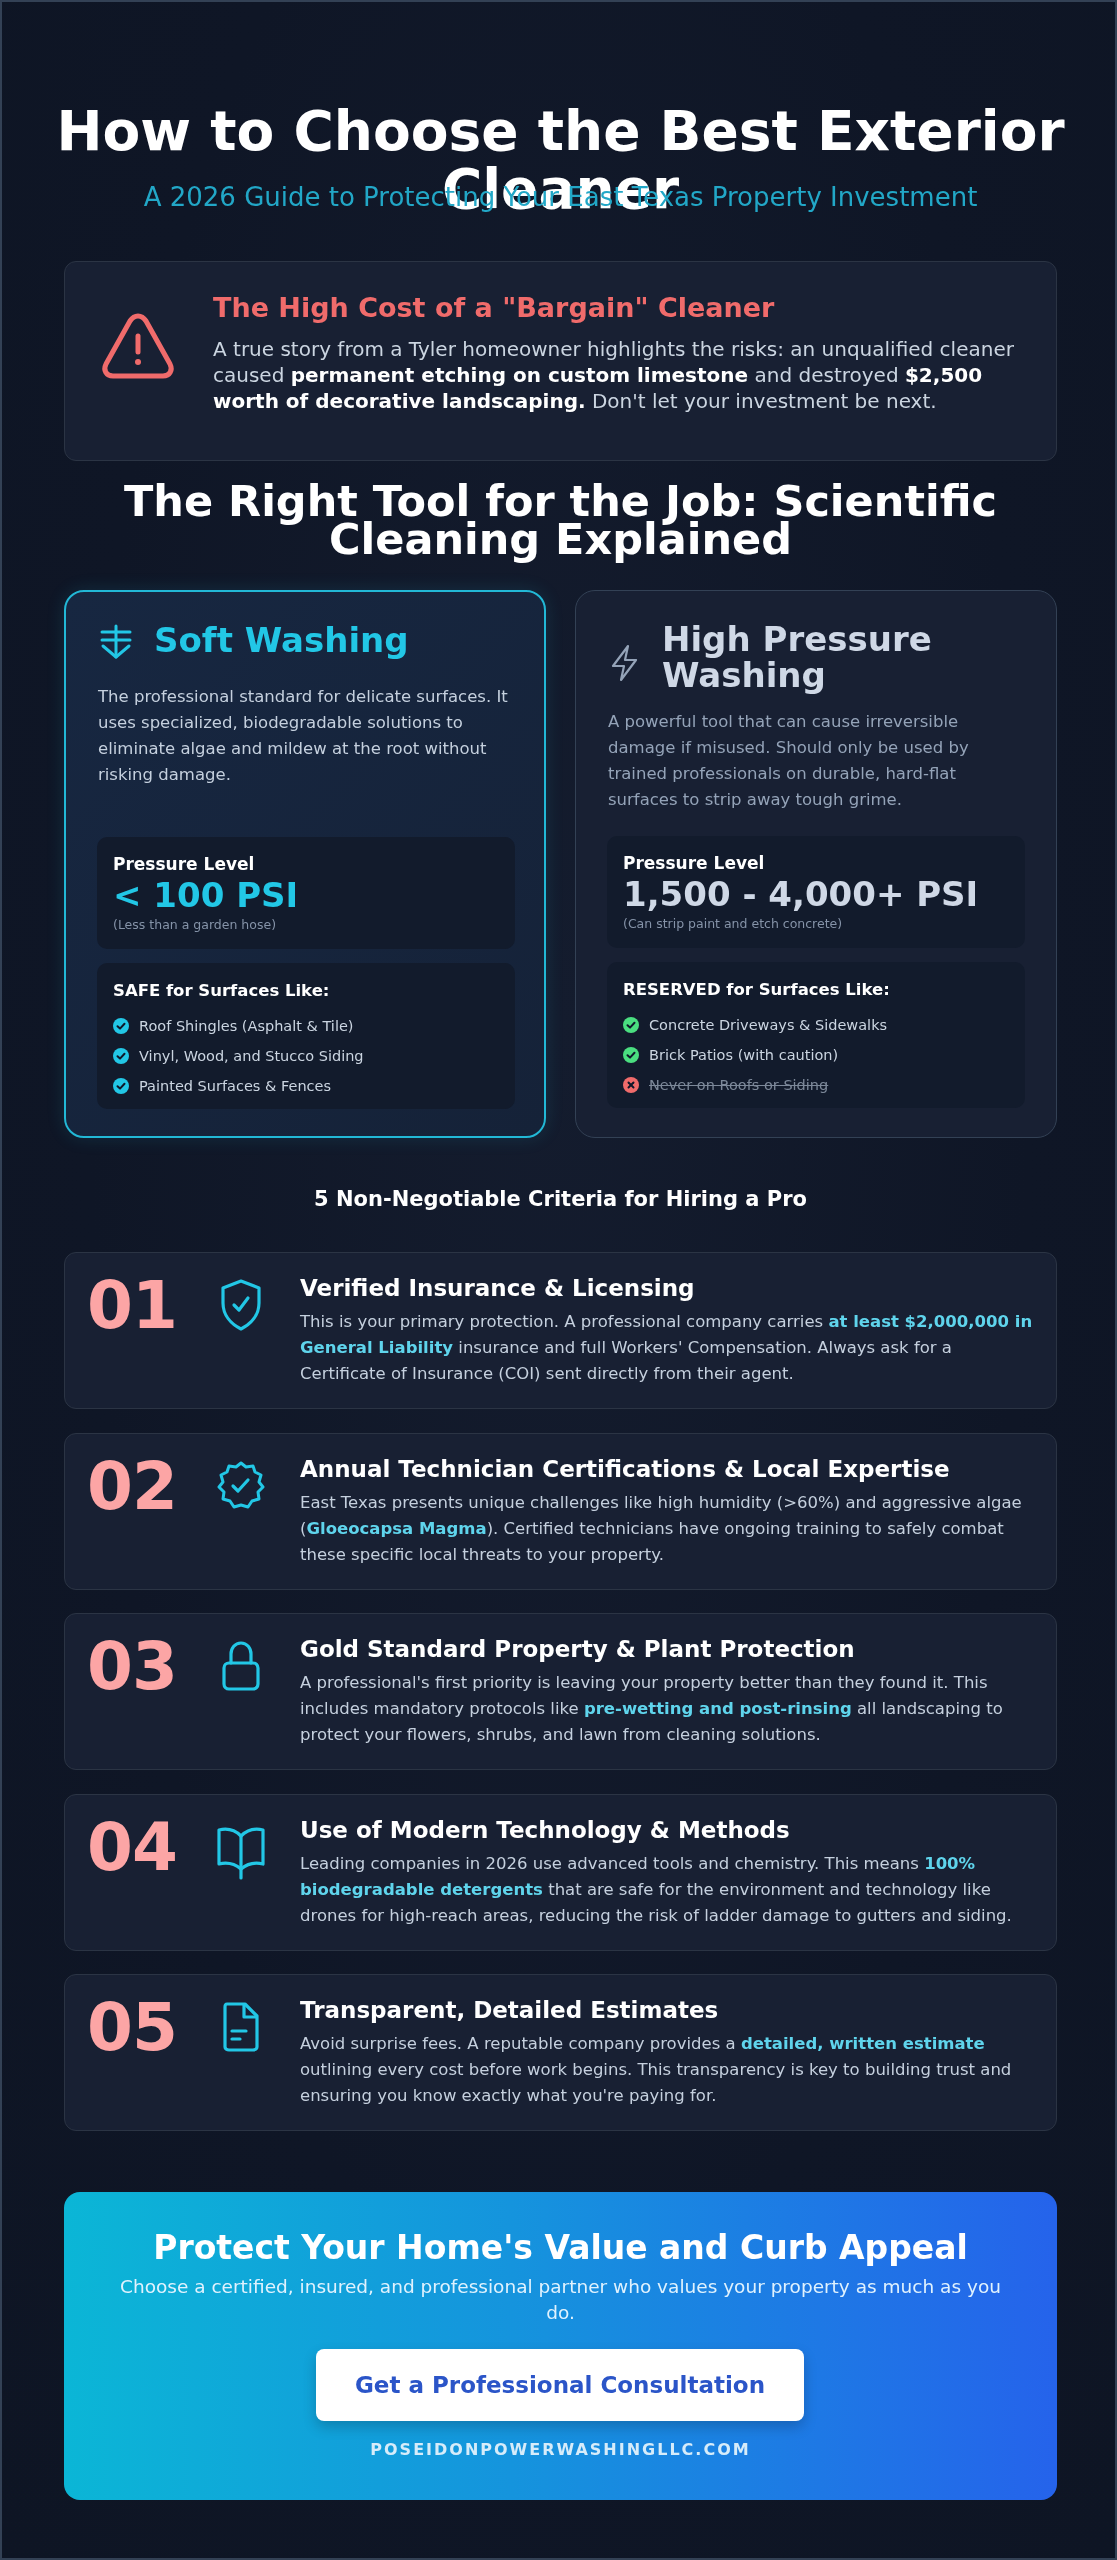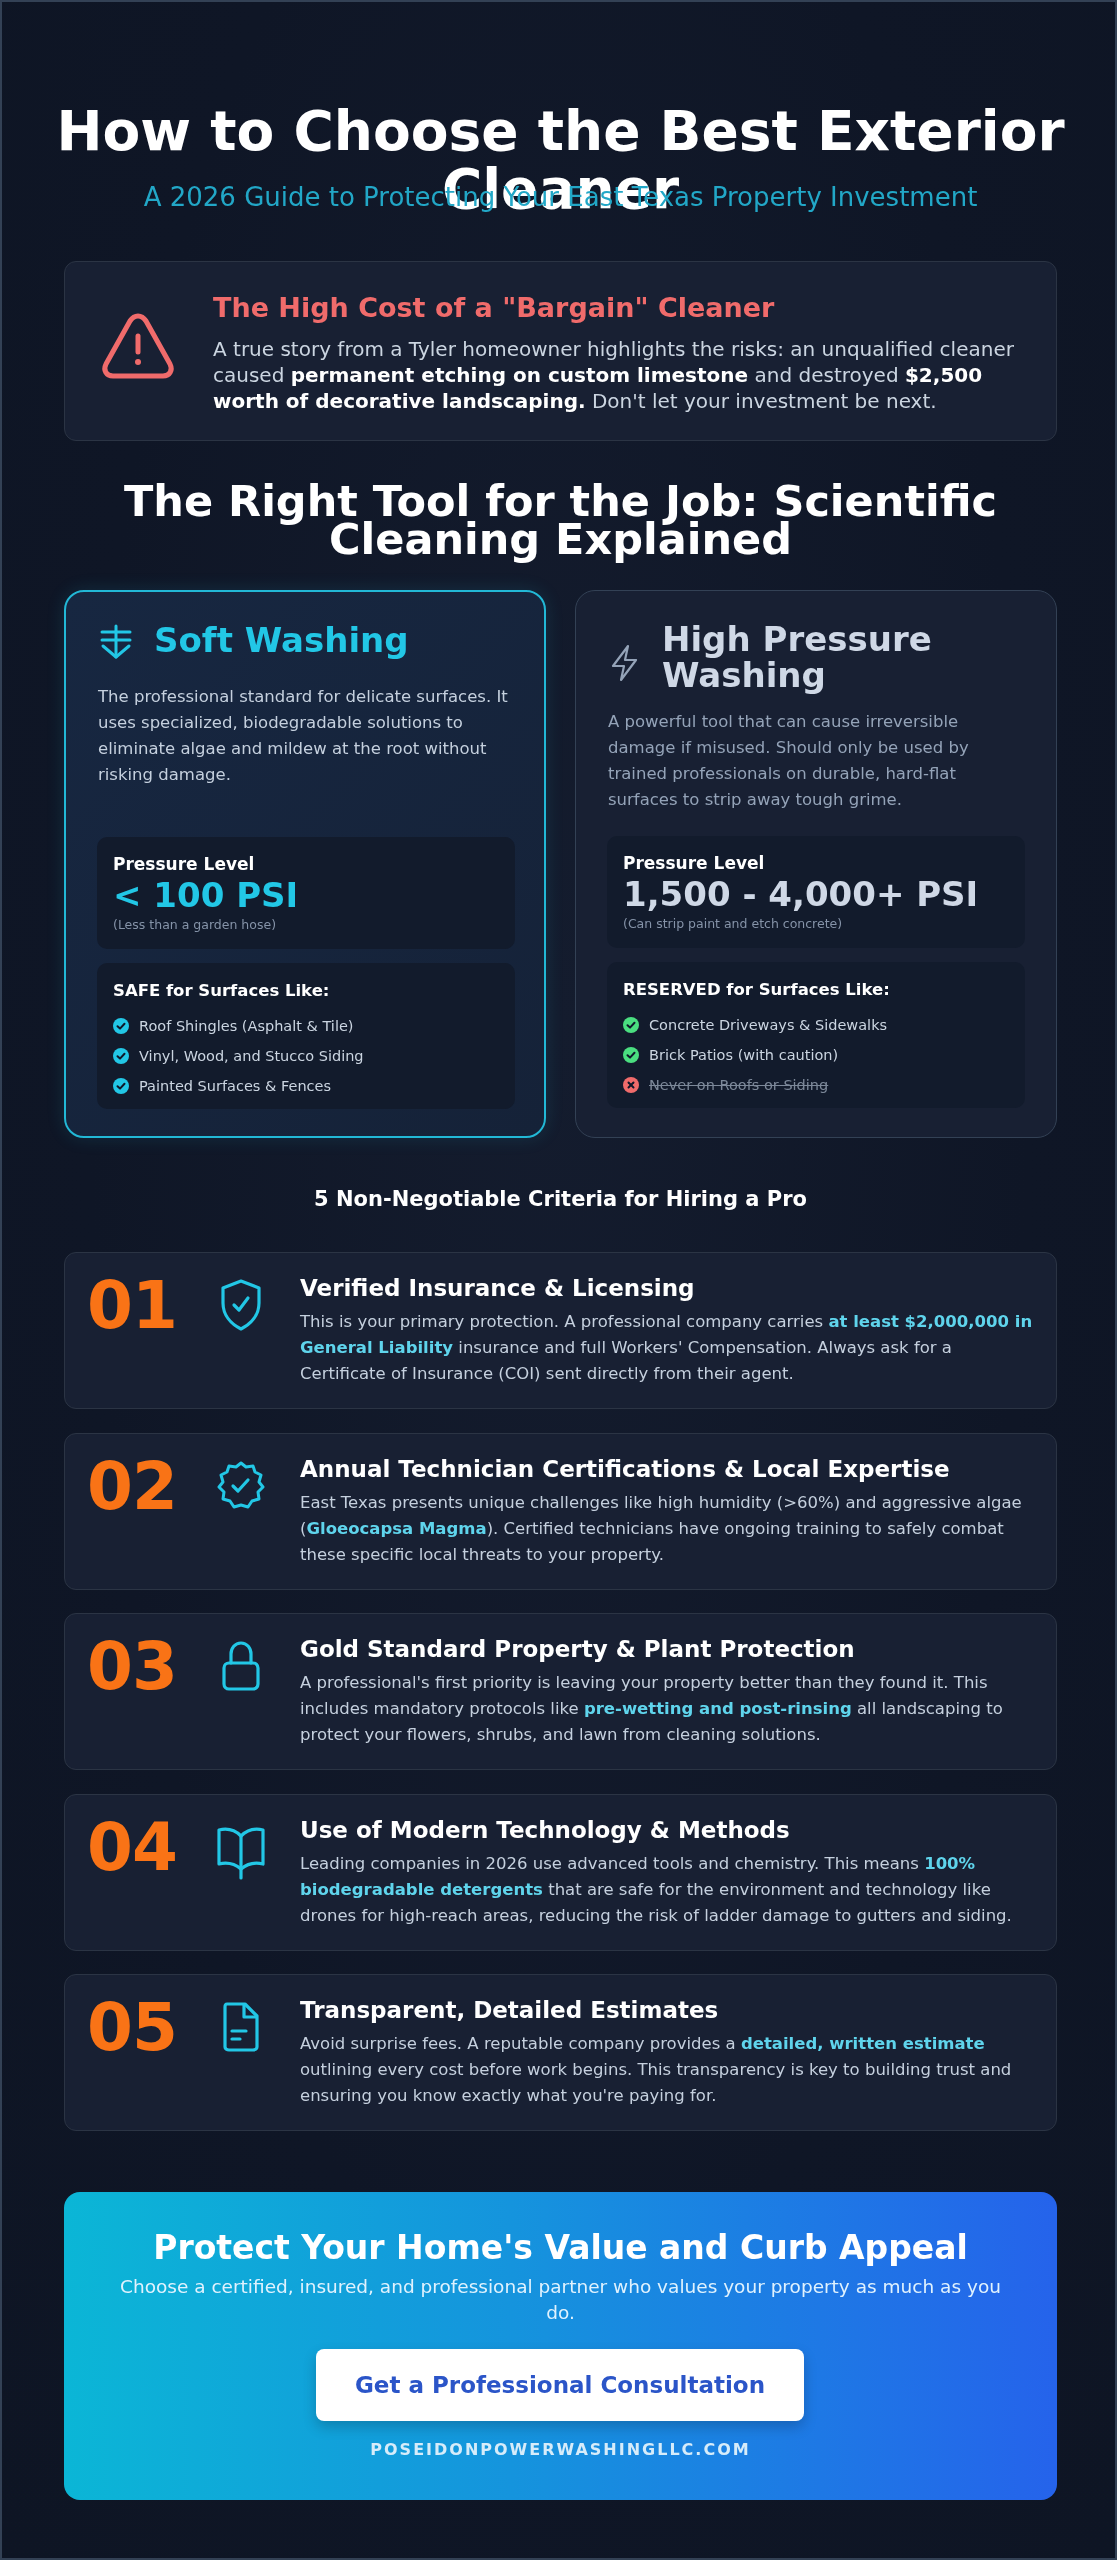--- a/index.html
+++ b/index.html
@@ -11,21 +11,21 @@
     background: radial-gradient(ellipse at 50% 40%, #141c2e 0%, #0f1626 60%, #0e1524 100%);
   }
 
   
   .title { position: absolute; top: 58px; left: 40px; width: 1037px; text-align: center;
     font-size: 55px; font-weight: bold; line-height: 58px; color: #ffffff; margin-top: 42px; }
   .subtitle { position: absolute; top: 180px; left: 40px; width: 1037px; text-align: center;
     font-size: 26px; color: #22a7c7; font-weight: normal; }
 
   
-  .warning { position: absolute; top: 259px; left: 62px; width: 993px; height: 180px;
+  .warning { position: absolute; top: 259px; left: 62px; width: 993px; height: 200px;
     background: #182033; border: 1px solid #2b3444; border-radius: 12px; }
   .warn-icon { position: absolute; left: 35px; top: 48px; width: 76px; height: 72px; }
   .warn-title { position: absolute; left: 148px; top: 30px; font-size: 27px; font-weight: bold; color: #f06b6b; }
   .warn-text { position: absolute; left: 148px; top: 74px; width: 820px; font-size: 20px; line-height: 26px; color: #cbd5e1; }
   .warn-text b { color: #ffffff; }
 
   
   .section-h { position: absolute; left: 62px; width: 993px; text-align: center; font-weight: bold; color: #ffffff; }
   .sec1 { top: 480px; font-size: 43px; line-height: 38px; }
   .sec2 { top: 1178px; font-size: 21px; line-height: 38px; }
@@ -55,21 +55,21 @@
   .sbox { position: absolute; left: 31px; width: 418px; height: 146px; top: 371px; background: #121b2c; border-radius: 10px; }
   .shead { position: absolute; left: 16px; top: 18px; font-size: 16.5px; font-weight: bold; color: #ffffff; }
   .slist { position: absolute; left: 16px; top: 48px; list-style: none; }
   .slist li { display: flex; align-items: center; height: 30px; font-size: 14.5px; color: #cbd5e1; }
   .slist li .dot { width: 16px; height: 16px; border-radius: 50%; margin-right: 10px; position: relative; flex: none; }
   .slist li .dot svg { position: absolute; left: 0; top: 0; }
   .slist li.struck span.txt { text-decoration: line-through; color: #7c8899; }
 
   
   .crit { position: absolute; left: 62px; width: 993px; height: 157px; background: #182033; border: 1px solid #2b3444; border-radius: 12px; }
-  .crit-num { position: absolute; left: 22px; top: 14px; font-size: 66px; font-weight: bold; color: #f97316; letter-spacing: -1px; }
+  .crit-num { position: absolute; left: 22px; top: 14px; font-size: 66px; font-weight: bold; color: #fca5a5; letter-spacing: -1px; }
   .crit-icon { position: absolute; left: 148px; top: 24px; width: 56px; height: 56px; }
   .crit-title { position: absolute; left: 235px; top: 22px; font-size: 23px; font-weight: bold; color: #ffffff; }
   .crit-text { position: absolute; left: 235px; top: 56px; width: 735px; font-size: 16.5px; line-height: 26px; color: #c5d0de; }
   .crit-text b { color: #5fd4ec; }
 
   
   .cta { position: absolute; left: 62px; top: 2190px; width: 993px; height: 308px; border-radius: 16px;
     background: linear-gradient(90deg, #0bb6d6 0%, #1594dd 45%, #2563eb 100%); }
   .cta-title { position: absolute; top: 36px; left: 0; width: 993px; text-align: center; font-size: 33px; font-weight: bold; color: #ffffff; }
   .cta-text { position: absolute; top: 82px; left: 40px; width: 913px; text-align: center; font-size: 18.5px; line-height: 26px; color: #e0f2fe; }

